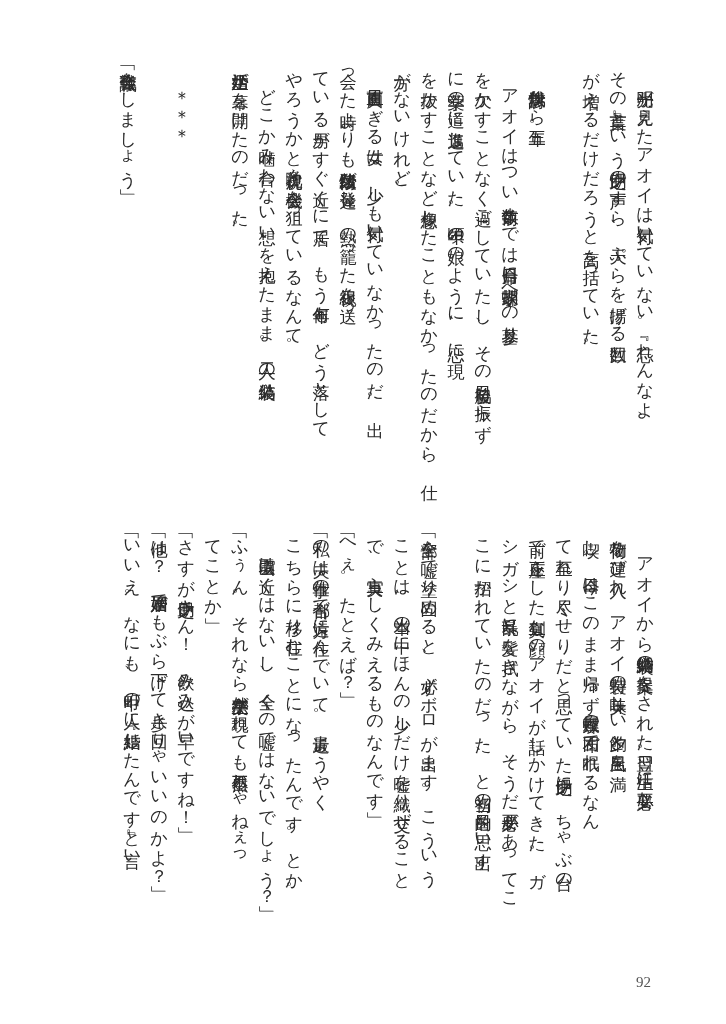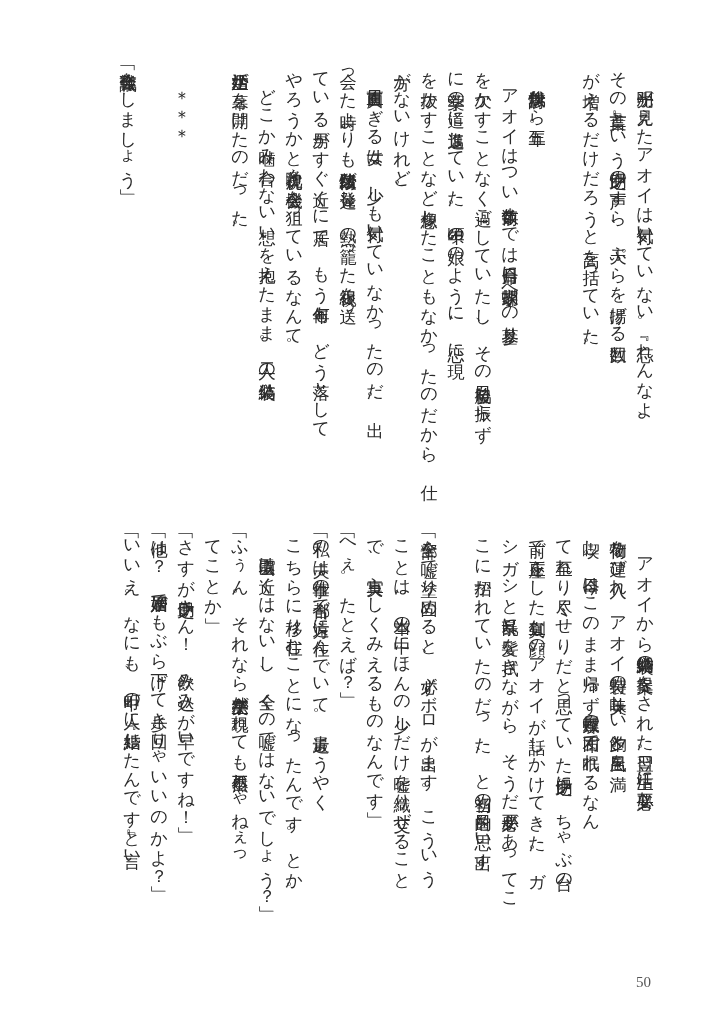--- a/index.html
+++ b/index.html
@@ -99,14 +99,14 @@
     <div class="col" style="left:311px">「私の夫は仕事の都合で遠方に住んでいて。最近ようやく</div>
     <div class="col" style="left:284px">こちらに移り住むことになったんです。とか。</div>
     <div class="col" style="left:257px">　雲取山は近くはないし、全くの嘘ではないでしょう？」</div>
     <div class="col" style="left:230px">「ふぅん。それなら突然亭主が現れても不自然じゃねぇっ</div>
     <div class="col" style="left:203px">てことか」</div>
     <div class="col" style="left:176px">「さすが伊之助さん！　飲み込みが早いですね！」</div>
     <div class="col" style="left:149px">「他は？　婚姻届でもぶら下げて歩き回りゃいいのかよ？」</div>
     <div class="col" style="left:122px">「いいえ。なにも、町中の人に『結婚したんです』と言い</div>
   </div>
 
-  <div class="page-number">50</div>
+  <div class="page-number">92</div>
 </div>
 
 </body></html>

